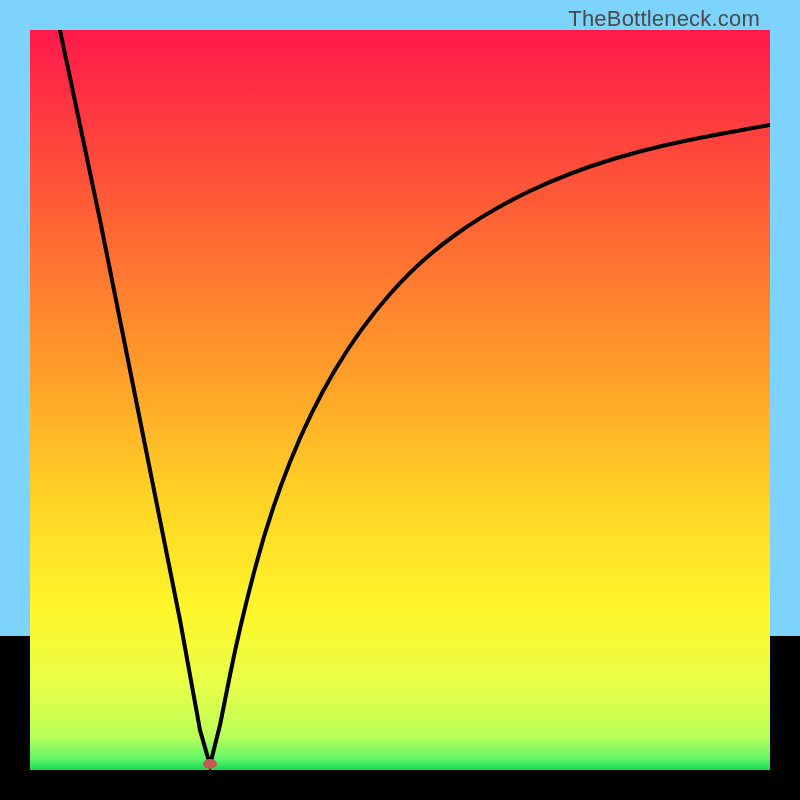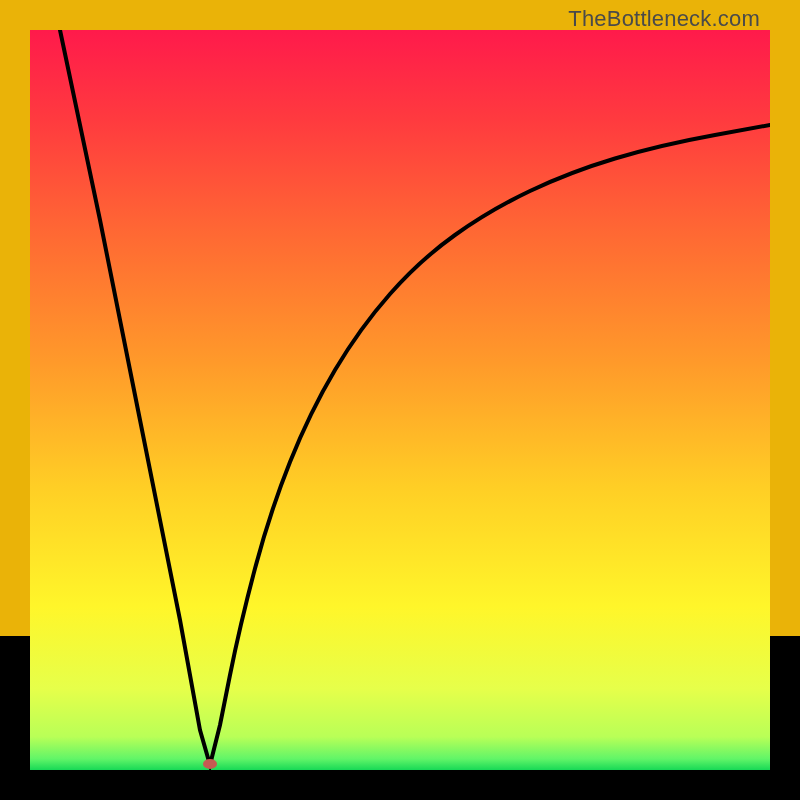--- a/index.html
+++ b/index.html
@@ -9,21 +9,21 @@
     height: 800px;
     background: #000;
     overflow: hidden;
   }
   .frame {
     position: absolute;
     left: 0;
     top: 0;
     width: 800px;
     height: 636px;
-    background: #eab308;
+    background: #7dd3fc;
   }
   .plot-area {
     position: absolute;
     left: 30px;
     top: 30px;
     width: 740px;
     height: 740px;
     overflow: hidden;
   }
   .gradient-bg {

